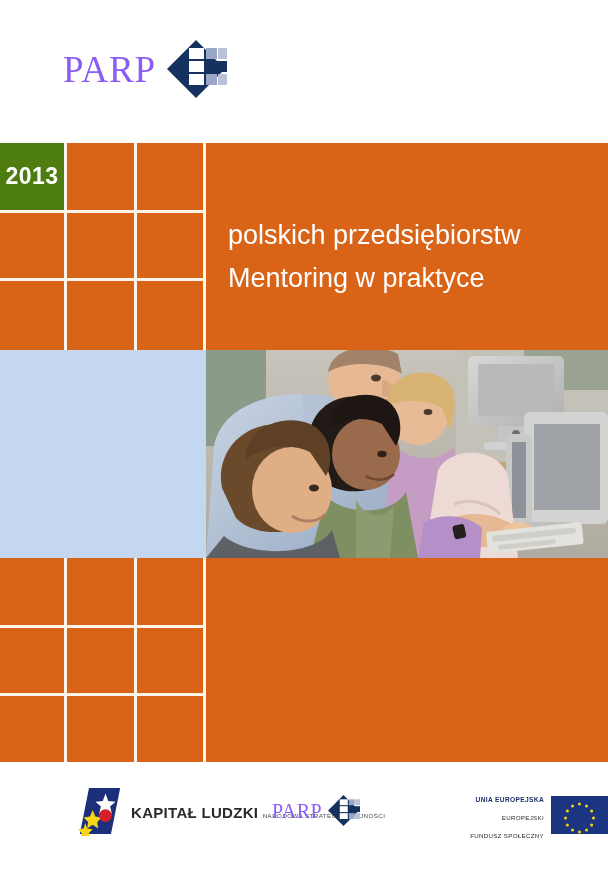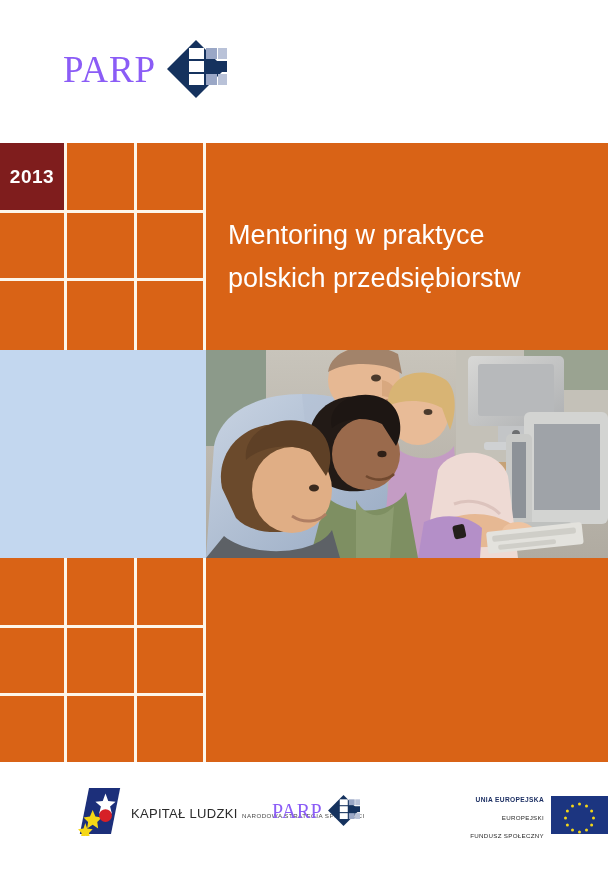--- a/index.html
+++ b/index.html
@@ -77,23 +77,23 @@
     height: 3px;
     background: #fdf6ea;
   }
 
   #year-badge {
     position: absolute;
     left: 0;
     top: 143px;
     width: 64px;
     height: 67px;
-    background: #7f1d1d;
+    background: #4d7c0f;
     color: #ffffff;
-    font-size: 19px;
+    font-size: 23px;
     font-weight: bold;
     display: flex;
     align-items: center;
     justify-content: center;
     letter-spacing: 0.5px;
   }
 
   #cover-title {
     position: absolute;
     left: 228px;
@@ -130,22 +130,22 @@
     position: absolute;
     display: flex;
     align-items: center;
   }
   #logo-kl { left: 78px; top: 0px; }
   #logo-parp { left: 272px; top: 8px; }
   #logo-ue { left: 437px; top: 2px; }
 
   .kl-text { margin-left: 9px; }
   .kl-title {
-    font-size: 13px;
-    font-weight: normal;
+    font-size: 15px;
+    font-weight: bold;
     color: #2b2b2b;
     letter-spacing: 0.3px;
     line-height: 13px;
     white-space: nowrap;
     margin-top: 21px;
   }
   .kl-sub {
     font-size: 6.2px;
     color: #4a4a4a;
     letter-spacing: 0.45px;
@@ -206,22 +206,22 @@
 
 <div class="vline" style="left:64px;  top:143px; height:207px;"></div>
 <div class="vline" style="left:134px; top:143px; height:207px;"></div>
 <div class="vline" style="left:203px; top:143px; height:207px;"></div>
 <div class="hline" style="left:0px; top:210px; width:206px;"></div>
 <div class="hline" style="left:0px; top:278px; width:206px;"></div>
 
 <div id="year-badge">2013</div>
 
 <h1 id="cover-title">
+  <span class="line">polskich przedsiębiorstw</span>
   <span class="line">Mentoring w praktyce</span>
-  <span class="line">polskich przedsiębiorstw</span>
 </h1>
 
 <div id="mid-band"></div>
 
 <div id="cover-photo">
   <svg viewBox="0 0 402 208" width="402" height="208" preserveAspectRatio="xMidYMid slice" aria-hidden="true">
     <defs>
       <linearGradient id="wall" x1="0" y1="0" x2="0" y2="1">
         <stop offset="0" stop-color="#c8c4bb"></stop>
         <stop offset="1" stop-color="#b0aba1"></stop>

